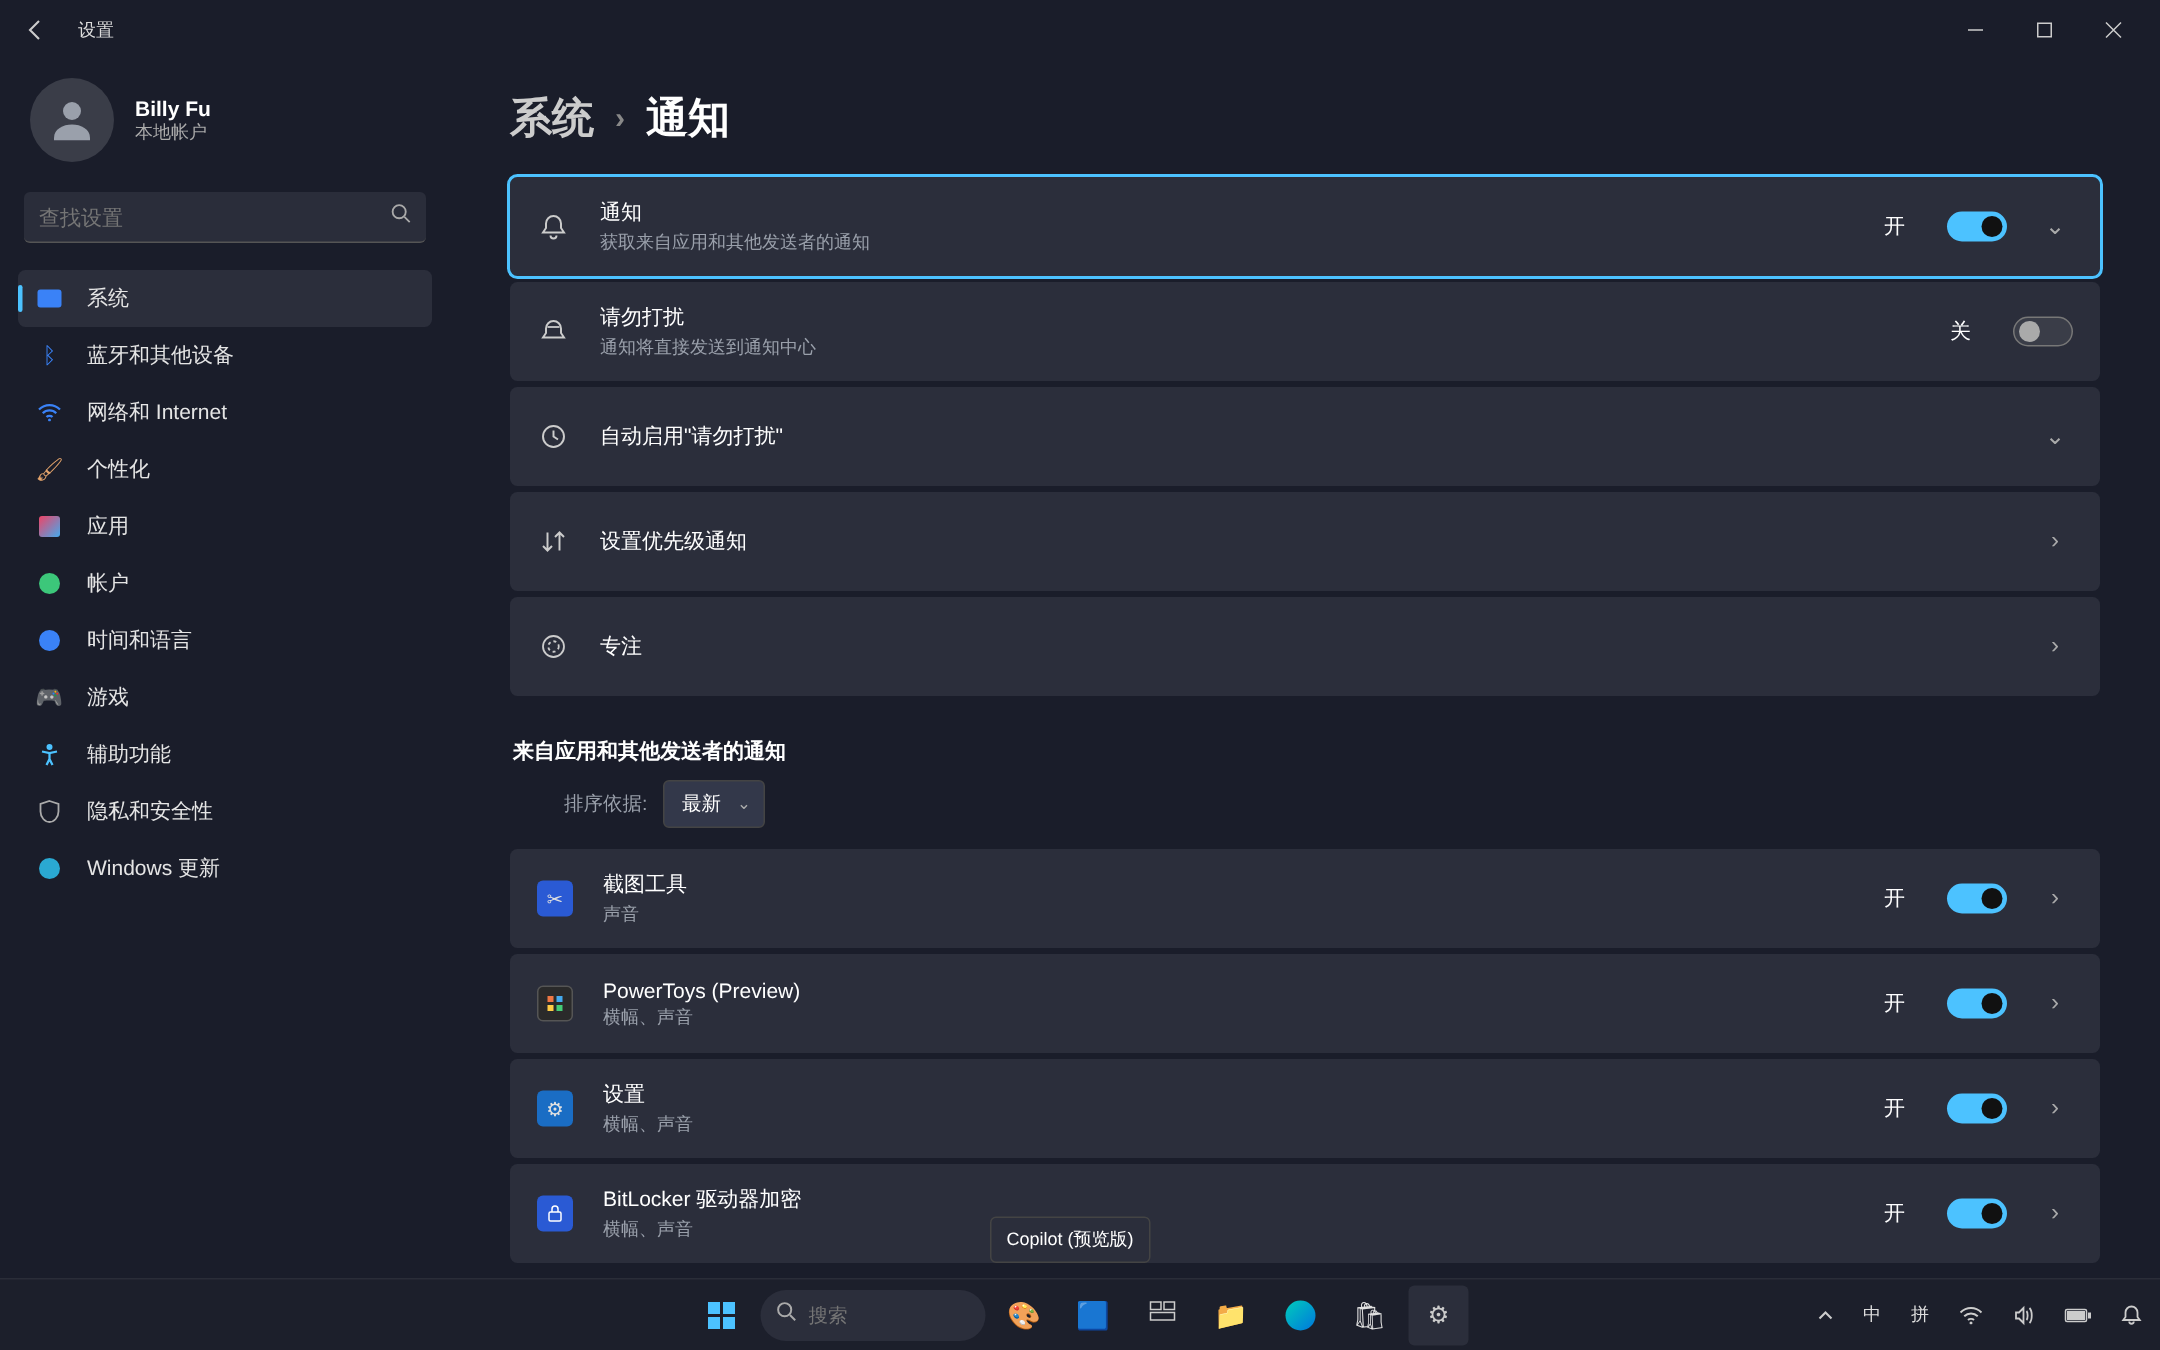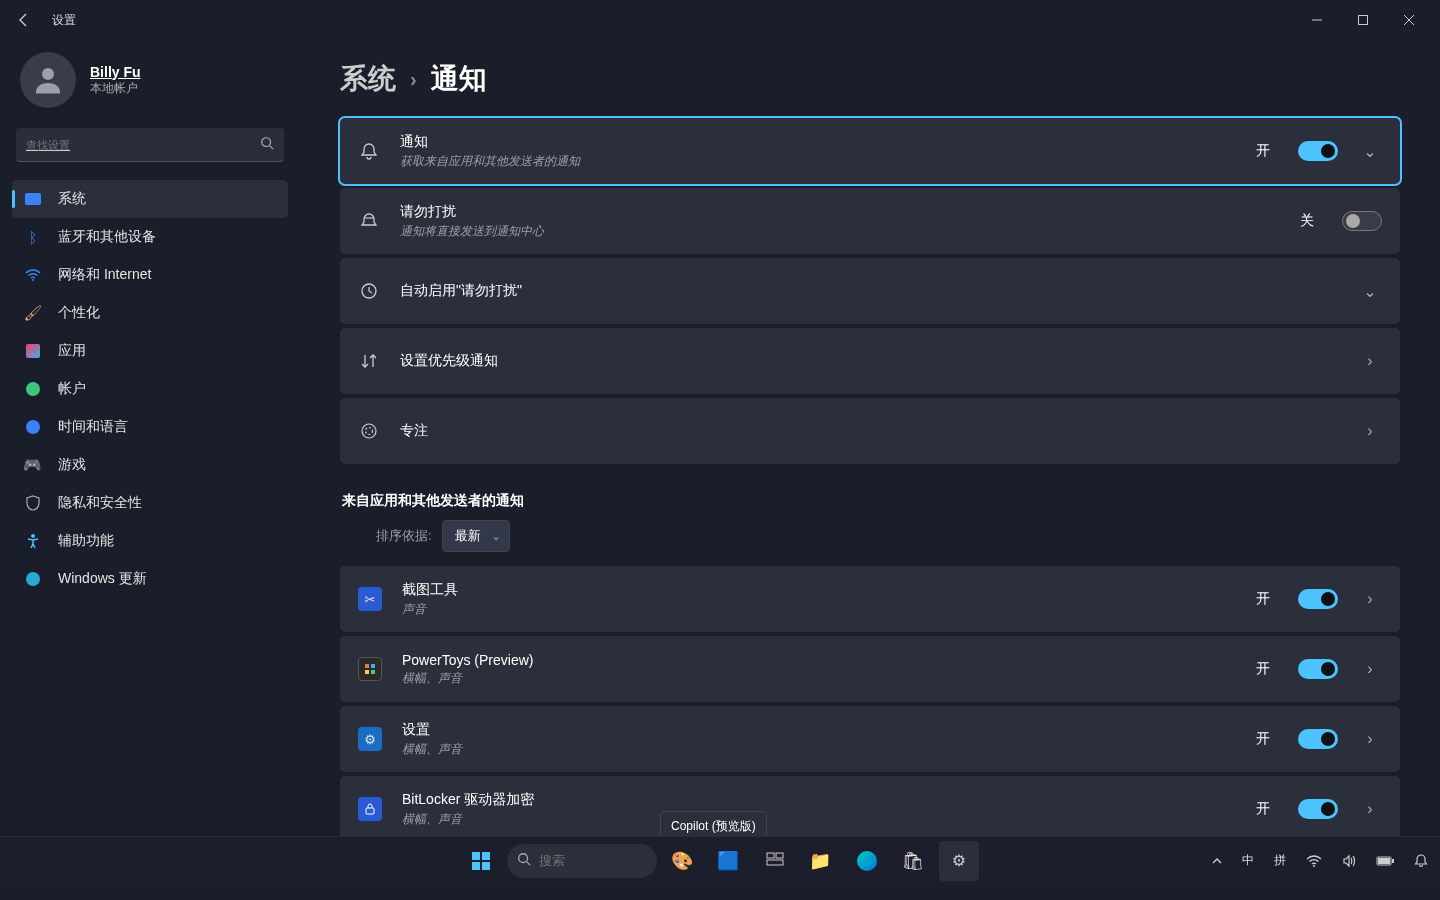--- a/index.html
+++ b/index.html
@@ -13,24 +13,24 @@
 .titlebar .winbtn { width: 46px; height: 32px; display: flex; align-items: center; justify-content: center; color: #ccc; }
 
 
 .app { display: flex; height: calc(100% - 40px - 48px); }
 
 
 .sidebar { width: 300px; padding: 0 12px; }
 .profile { display: flex; align-items: center; padding: 12px 8px 20px 8px; gap: 14px; }
 .avatar { width: 56px; height: 56px; border-radius: 50%; background: #3a3d48; display: flex; align-items: center; justify-content: center; }
 .avatar svg { width: 36px; height: 36px; fill: #9aa0ab; }
-.profile .name { font-size: 14px; font-weight: 600; color: #fff; text-decoration: underline; }
+.profile .name { font-size: 14px; font-weight: 600; color: #fff; }
 .profile .sub { font-size: 12px; color: #aaa; }
 .search { display: flex; align-items: center; background: #2a2d3a; border-bottom: 1px solid #555; border-radius: 4px; height: 34px; padding: 0 10px; margin: 0 4px 18px 4px; }
-.search input { flex: 1; background: transparent; border: none; outline: none; color: #ccc; font-size: 11px; text-decoration: underline; }
+.search input { flex: 1; background: transparent; border: none; outline: none; color: #ccc; font-size: 14px; }
 .search .icon { color: #aaa; }
 
 .nav-item { display: flex; align-items: center; height: 38px; padding: 0 12px; border-radius: 5px; gap: 16px; font-size: 14px; color: #e5e5e5; position: relative; }
 .nav-item.active { background: #2b2e3b; }
 .nav-item.active::before { content: ""; position: absolute; left: 0; top: 10px; bottom: 10px; width: 3px; background: #4cc2ff; border-radius: 2px; }
 .nav-icon { width: 18px; height: 18px; display: flex; align-items: center; justify-content: center; font-size: 15px; }
 .ni-system { background: #3a82f7; border-radius: 2px; width: 16px; height: 12px; }
 .ni-bluetooth { color: #3a82f7; }
 .ni-network { color: #3a82f7; }
 .ni-brush { color: #e3a36b; }
@@ -46,21 +46,21 @@
 .content { flex: 1; padding: 20px 40px 0 40px; overflow-y: auto; }
 .breadcrumb { font-size: 28px; font-weight: 600; color: #fff; margin-bottom: 20px; display: flex; align-items: center; gap: 14px; }
 .breadcrumb .chev { color: #888; font-size: 20px; }
 .breadcrumb .parent { color: #ccc; }
 
 .card { background: #2b2e3b; border-radius: 5px; margin-bottom: 4px; padding: 14px 18px; display: flex; align-items: center; gap: 20px; min-height: 66px; }
 .card.highlight { outline: 2px solid #4cc2ff; outline-offset: 0; }
 .card .card-icon { width: 22px; color: #ccc; display: flex; justify-content: center; }
 .card .card-body { flex: 1; }
 .card .card-title { font-size: 14px; color: #fff; }
-.card .card-sub { font-size: 12px; color: #9aa0ab; margin-top: 2px; font-style: italic; }
+.card .card-sub { font-size: 12px; color: #9aa0ab; margin-top: 2px; }
 .card .state-label { font-size: 14px; color: #fff; margin-right: 8px; }
 .card .chevron { color: #aaa; width: 24px; text-align: center; }
 
 .toggle { width: 40px; height: 20px; border-radius: 10px; position: relative; }
 .toggle.on { background: #4cc2ff; }
 .toggle.on::after { content: ""; position: absolute; right: 3px; top: 3px; width: 14px; height: 14px; background: #111; border-radius: 50%; }
 .toggle.off { background: #3a3d48; border: 1px solid #777; }
 .toggle.off::after { content: ""; position: absolute; left: 3px; top: 2px; width: 14px; height: 14px; background: #aaa; border-radius: 50%; }
 
 .section-title { font-size: 14px; font-weight: 600; color: #fff; margin: 28px 0 10px 2px; }
@@ -72,21 +72,21 @@
 .app-icon { width: 24px; height: 24px; border-radius: 4px; display: flex; align-items: center; justify-content: center; font-size: 13px; }
 .ai-snip { background: #2a5ad4; }
 .ai-pt { background: #2a2a2a; border: 1px solid #555; }
 .ai-settings { background: #1a6dc4; }
 .ai-bitlocker { background: #2a5ad4; }
 
 
 .tooltip { position: absolute; bottom: 58px; left: 660px; background: #2b2e3b; border: 1px solid #444; color: #fff; font-size: 12px; padding: 6px 10px; border-radius: 4px; }
 
 
-.taskbar { position: absolute; bottom: 16px; left: 0; right: 0; height: 48px; background: #1c1f2b; border-top: 1px solid #2a2d38; display: flex; align-items: center; }
+.taskbar { position: absolute; bottom: 0; left: 0; right: 0; height: 48px; background: #1c1f2b; border-top: 1px solid #2a2d38; display: flex; align-items: center; }
 .taskbar .center { position: absolute; left: 50%; transform: translateX(-50%); display: flex; align-items: center; gap: 6px; }
 .taskbar .tb-btn { width: 40px; height: 40px; display: flex; align-items: center; justify-content: center; border-radius: 4px; }
 .taskbar .tb-btn.active { background: #2b2e3b; }
 .taskbar .tb-search { display: flex; align-items: center; background: #2b2e3b; border-radius: 18px; height: 34px; padding: 0 14px 0 10px; gap: 8px; width: 150px; }
 .taskbar .tb-search input { background: transparent; border: none; outline: none; color: #ccc; font-size: 13px; width: 100%; }
 .taskbar .tray { position: absolute; right: 8px; display: flex; align-items: center; gap: 12px; font-size: 12px; color: #ddd; }
 .taskbar .tray .item { display: flex; align-items: center; justify-content: center; height: 40px; padding: 0 4px; }
 
 
 .content::-webkit-scrollbar { width: 4px; }
@@ -182,35 +182,35 @@
         <span class="nav-icon">
           <span class="ni-time"></span>
         </span>
         <span>时间和语言</span>
       </div>
     <div class="nav-item">
         <span class="nav-icon ni-game">🎮</span>
         <span>游戏</span>
       </div>
     <div class="nav-item">
-        <span class="nav-icon ni-privacy">
-          <svg width="14" height="16" viewBox="0 0 14 16">
-            <path d="M7 1l6 2v5c0 4-3 7-6 7s-6-3-6-7V3z" stroke="#aaa" fill="none" stroke-width="1.2"></path>
-          </svg>
-        </span>
-        <span>隐私和安全性</span>
-      </div>
-    <div class="nav-item">
         <span class="nav-icon ni-access">
           <svg width="16" height="16" viewBox="0 0 16 16">
             <circle cx="8" cy="3" r="2" fill="#4cc2ff"></circle>
             <path d="M3 6l5 1 5-1M8 7v4M6 15l2-4 2 4" stroke="#4cc2ff" stroke-width="1.5" fill="none"></path>
           </svg>
         </span>
         <span>辅助功能</span>
+      </div>
+    <div class="nav-item">
+        <span class="nav-icon ni-privacy">
+          <svg width="14" height="16" viewBox="0 0 14 16">
+            <path d="M7 1l6 2v5c0 4-3 7-6 7s-6-3-6-7V3z" stroke="#aaa" fill="none" stroke-width="1.2"></path>
+          </svg>
+        </span>
+        <span>隐私和安全性</span>
       </div>
     <div class="nav-item">
         <span class="nav-icon">
           <span class="ni-update"></span>
         </span>
         <span>Windows 更新</span>
       </div>
   </div>
 
   <div class="content">

